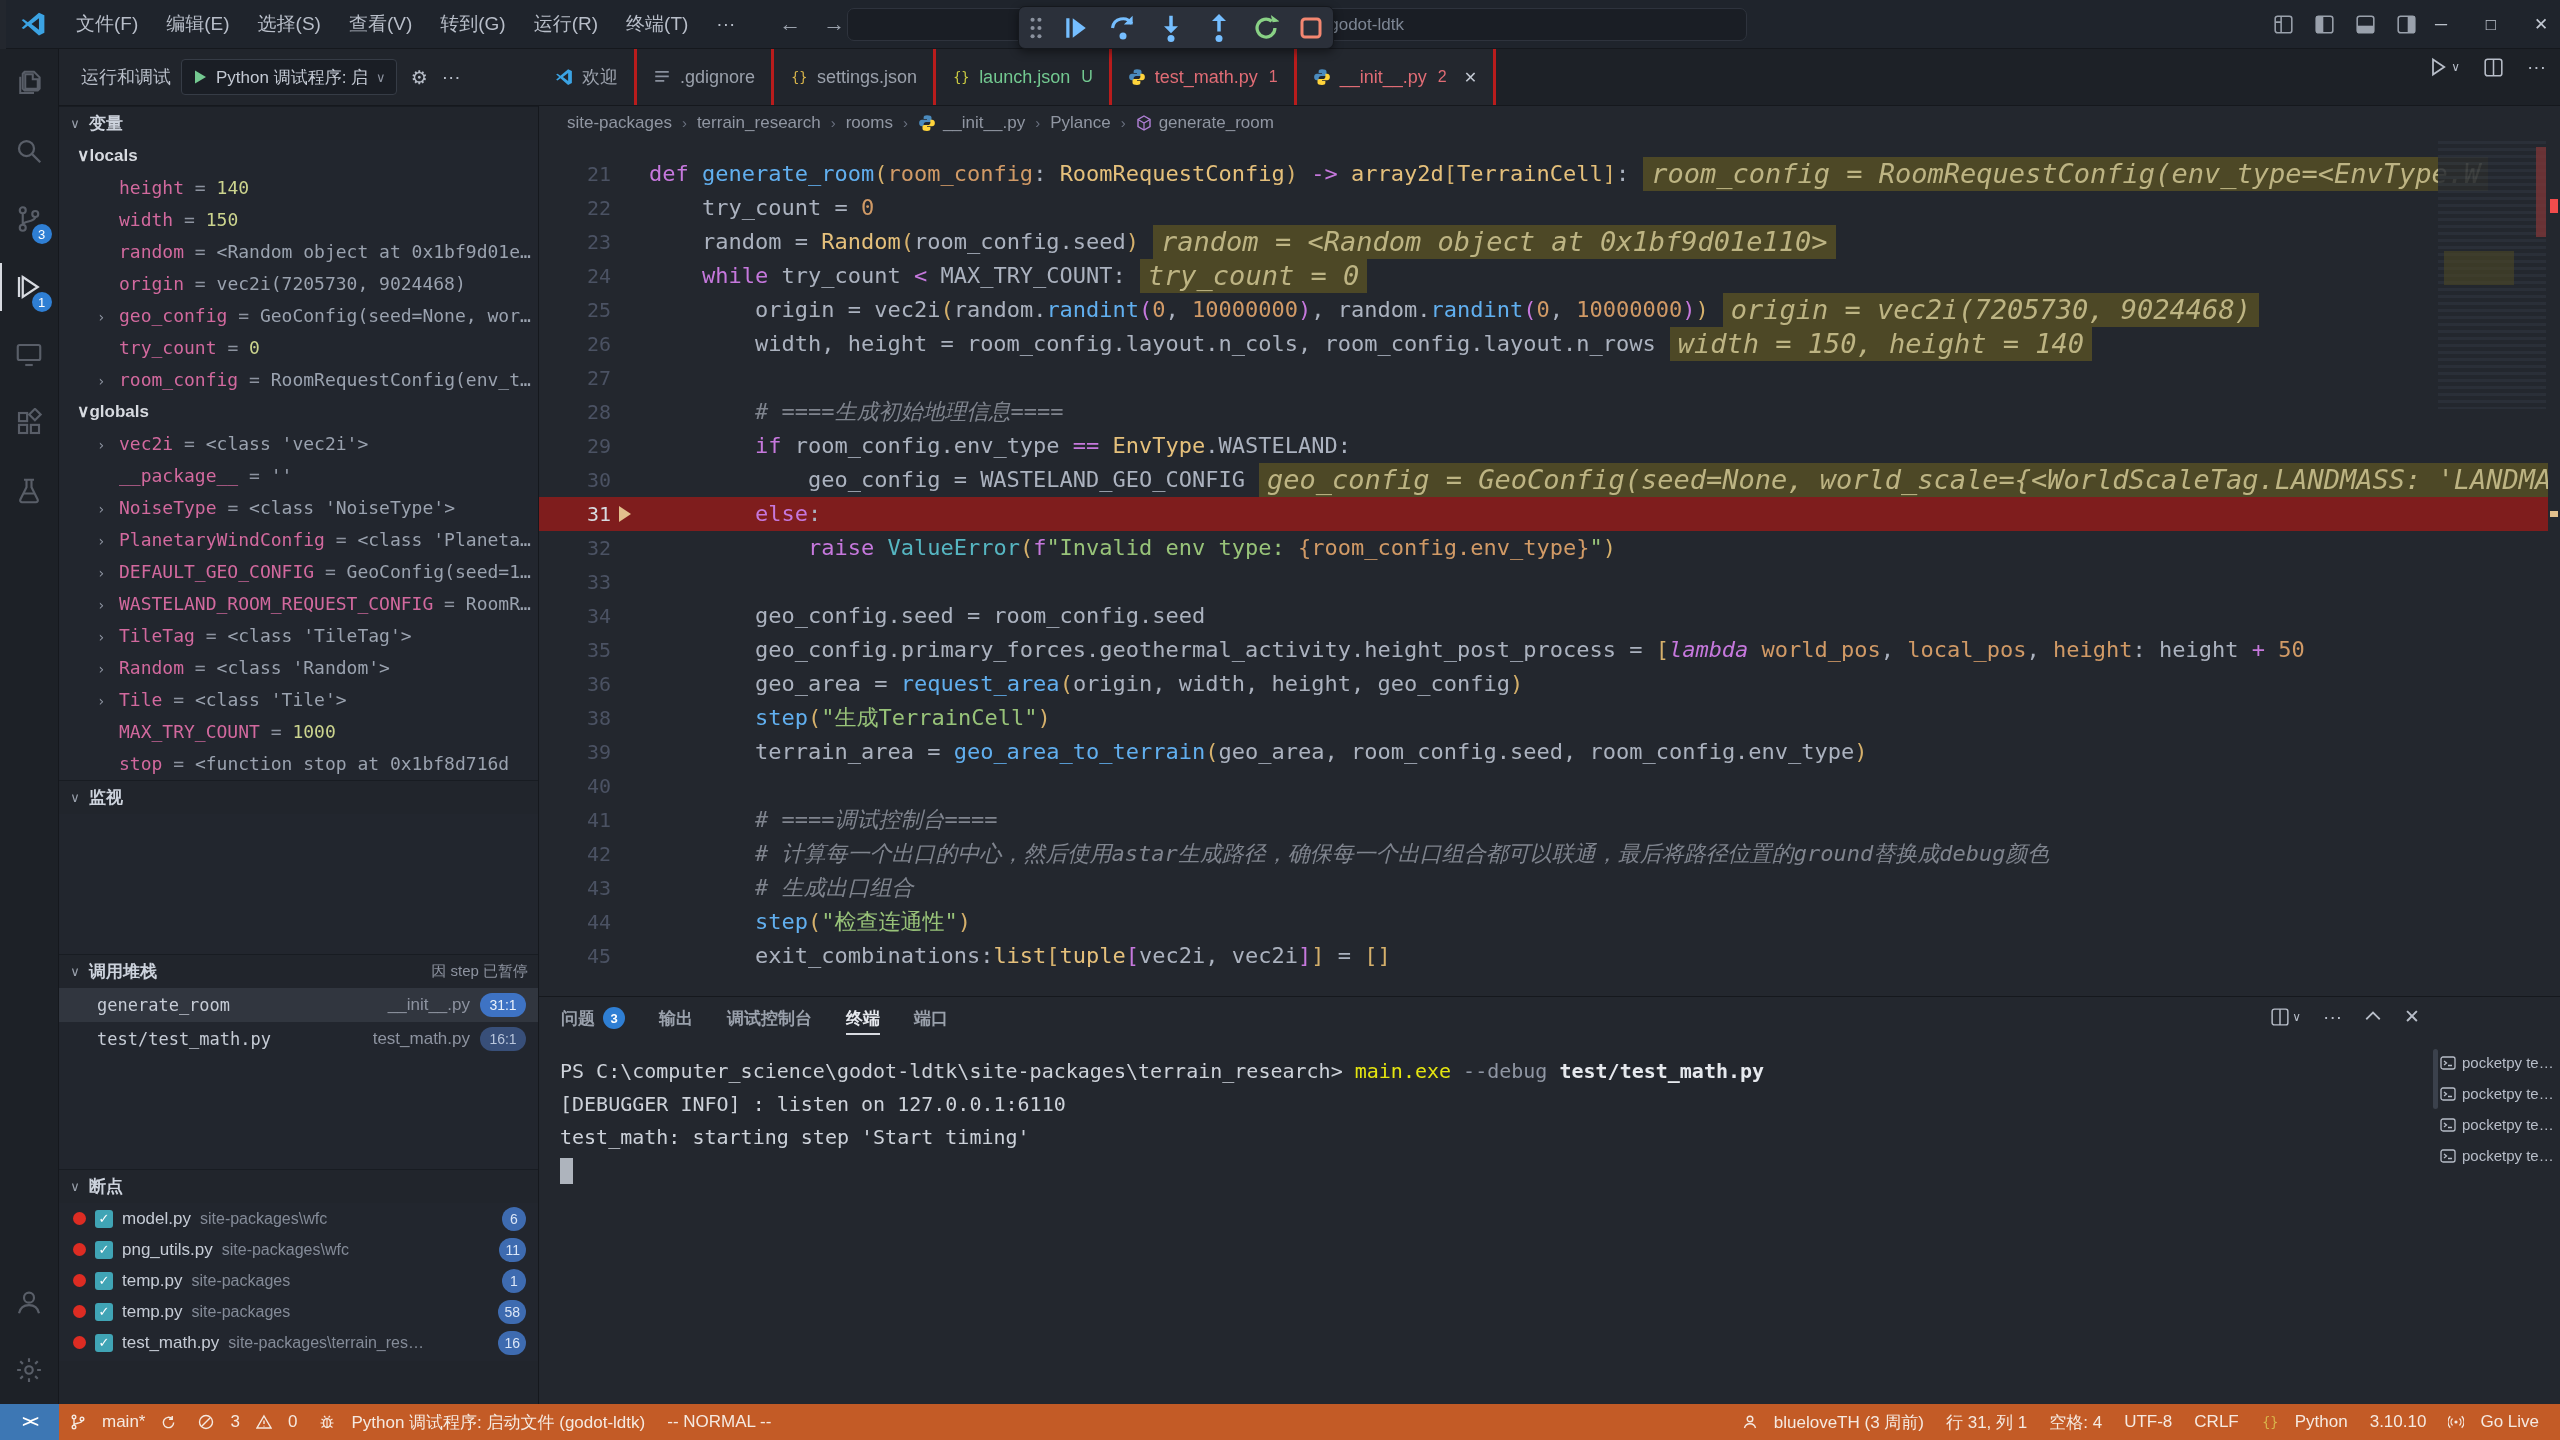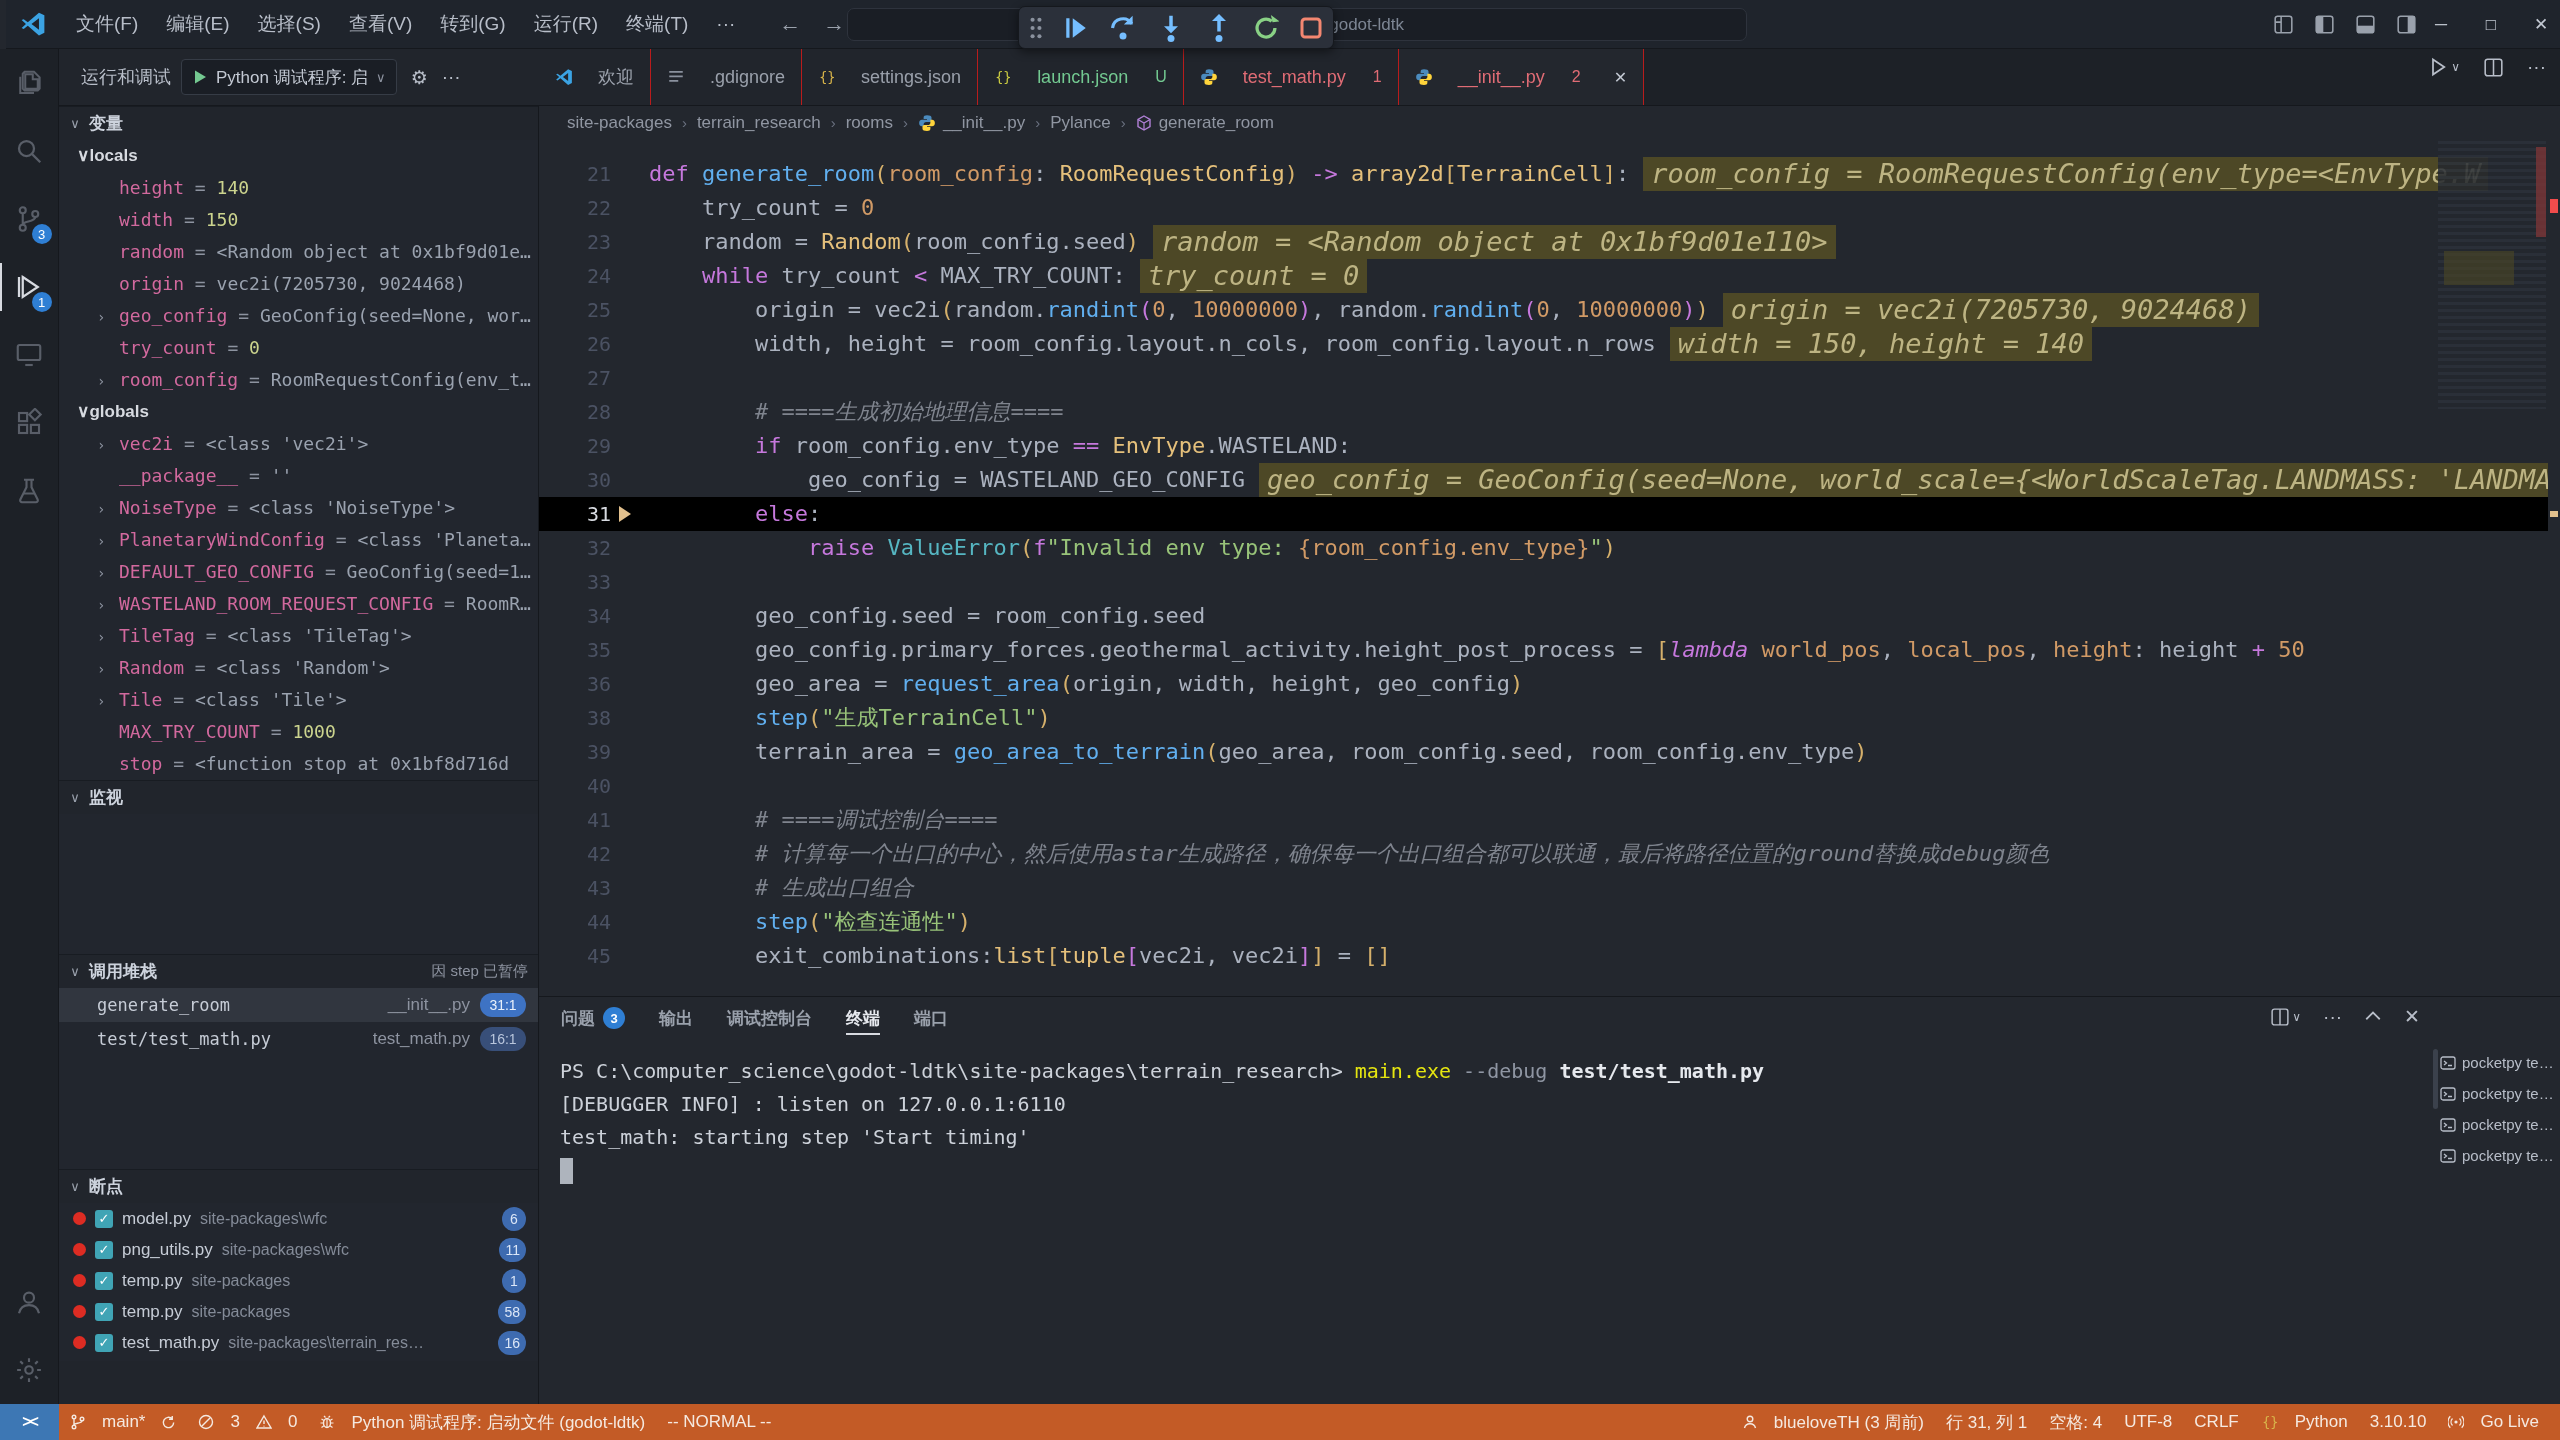--- a/index.html
+++ b/index.html
@@ -31,22 +31,22 @@
 
   
   #runbar { position:absolute; left:59px; top:49px; width:480px; height:57px;
     background:#21252c; display:flex; align-items:center; border-bottom:1px solid #15181d; }
   #runbar .rb-title { color:#b8bec9; margin:0 10px 0 22px; font-size:18px; white-space:nowrap; }
   #run-config { display:flex; align-items:center; gap:8px; background:#1a1e25; border:1px solid #363c46;
     border-radius:4px; height:36px; padding:0 10px; color:#c4cad4; font-size:17px; max-width:230px; }
   #run-config .cfg-label { white-space:nowrap; overflow:hidden; text-overflow:ellipsis; max-width:160px; }
   #tabstrip { position:absolute; left:539px; top:49px; width:2021px; height:57px; background:#1d2127;
     display:flex; border-bottom:1px solid #15181d; }
-  .tab { display:flex; align-items:center; gap:25px; padding:0 16px; height:56px;
-    background:#21252c; border-right:1px solid #b91c1c; font-size:18px; color:#9aa0ab; white-space:nowrap; }
+  .tab { display:flex; align-items:center; gap:9px; padding:0 16px; height:56px;
+    background:#21252c; border-right:3px solid #b91c1c; font-size:18px; color:#9aa0ab; white-space:nowrap; }
   .tab.active { background:#23272e; color:#d7dae0; }
   .tab .deco { margin-left:2px; font-size:16px; }
   .tab.red, .tab.red .deco { color:#e06c75; }
   .tab.green, .tab.green .deco { color:#73c991; }
   .tab .close { margin-left:8px; color:#c2c8d2; font-size:16px; }
   #editor-actions { position:absolute; right:14px; top:56px; display:flex; gap:24px; align-items:center; color:#b8bec9; z-index:5; }
 
   
   #breadcrumbs { position:absolute; left:539px; top:106px; width:2021px; height:33px; background:#23272e;
     display:flex; align-items:center; padding-left:28px; color:#9096a2; font-size:17px; gap:10px; }
@@ -99,21 +99,21 @@
   #stack-body { height:181px; background:#22262e; }
   #bp-body { background:#22262e; height:158px; }
 
   
   #editor { position:absolute; left:539px; top:139px; width:2021px; height:857px; overflow:hidden; background:#23272e; }
   .code-line { position:relative; height:34px; line-height:34px; white-space:pre;
     font-family:"DejaVu Sans Mono", monospace; font-size:22px; display:flex; }
   .code-line .num { width:72px; text-align:right; padding-right:0; color:#4b5263; flex:none;
     font-size:20px; }
   .code-line .gap { width:38px; flex:none; position:relative; }
-  .code-line.current { background:#000000; }
+  .code-line.current { background:#7f1d1d; }
   .code-line.current .num { color:#d7dae0; }
   .cur-arrow { position:absolute; left:8px; top:9px; width:0; height:0;
     border-left:12px solid #e2c08d; border-top:8px solid transparent; border-bottom:8px solid transparent; }
   .hint { margin-left:14px; background:#4d4826; color:#bdb483; padding:0 8px; font-size:27px;font-style:italic; }
   .tk-kw { color:#c678dd; } .tk-kwi { color:#c678dd; font-style:italic; }
   .tk-fn { color:#61afef; } .tk-cls { color:#e5c07b; } .tk-v { color:#abb2bf; }
   .tk-num { color:#d19a66; } .tk-str { color:#98c379; } .tk-cmt { color:#7f848e; font-style:italic; }
   .tk-op { color:#c678dd; } .tk-b1 { color:#d5b06b; } .tk-b2 { color:#c678dd; }
   .tk-param { color:#d19a66; } .tk-builtin { color:#56b6c2; } .tk-strf { color:#c678dd; }
   .tk-interp { color:#d19a66; }

